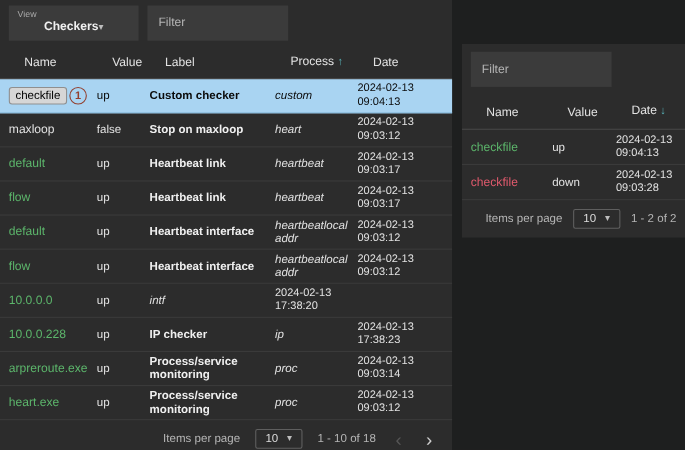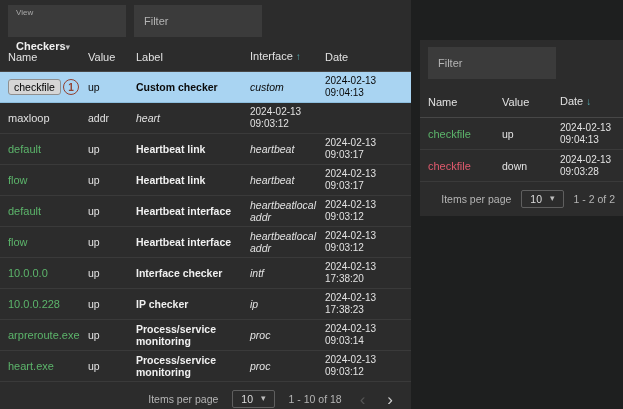--- a/index.html
+++ b/index.html
@@ -16,42 +16,42 @@
   .left-panel {
     position:absolute; left:0; top:0; width:411px;
     background:#2c2c2c;
   }
   .controls { height:42px; padding:5px 0 0 8px; display:flex; gap:8px; }
   .view-box {
     width:118px; height:32px; background:#3b3b3b;
     padding:3px 8px 0 8px; cursor:pointer;
   }
   .view-label { font-size:8px; color:#a9a9a9; line-height:9px; }
-  .view-value-row { display:flex; justify-content:flex-start; align-items:center;margin-top:22px; }
+  .view-value-row { display:flex; justify-content:center; align-items:center; }
   .view-value { font-size:11px; color:#f0f0f0; font-weight:bold; line-height:15px; }
   .caret { font-size:9px; color:#bdbdbd; }
 
   .filter-input {
     width:128px; height:32px; background:#3b3b3b; border:none; outline:none;
     color:#ddd; font-size:11px; padding:0 10px;
     font-family:"Liberation Sans","DejaVu Sans",sans-serif;
   }
   .filter-input::placeholder { color:#b5b5b5; }
 
   .lrow {
     display:grid;
     grid-template-columns:80px 48px 114px 75px 80px;
     padding-left:8px;
     border-bottom:1px solid #3a3a3a;
     align-items:center;
     min-height:28px;
     position:relative;
   }
   .lhead { height:30px; border-bottom:1px solid #474747; }
-  .hc { color:#56aeb4; font-size:11px; }
+  .hc { color:#56aeb4; font-size:11px;margin-left:14px; }
   .sorticon { color:#56aeb4; font-size:10px; margin-left:3px; }
 
   .cell { padding:3px 6px 3px 0; font-size:11px; line-height:12px; color:#e2e2e2; }
   .green { color:#5cb56b; }
   .plain { color:#e0e0e0; }
   .redname { color:#e05a6d; }
   .val { font-weight:normal; font-size:10.5px; }
   .lab { font-weight:bold; font-size:10.5px; color:#f0f0f0; }
   .cat { font-size:10.5px;font-style:italic; }
   .date span { display:block; font-size:10px; line-height:12px; }
@@ -118,42 +118,43 @@
     </div>
     <input class="filter-input" placeholder="Filter" style="">
   </div>
 
   <div>
     <div class="lrow lhead">
       <div class="cell hc">Name</div>
       <div class="cell hc">Value</div>
       <div class="cell hc">Label</div>
       <div class="cell hc">
-        <span>Interface</span><span class="sorticon">↑</span>
+        <span>Process</span><span class="sorticon">↑</span>
       </div>
       <div class="cell hc">Date</div>
     </div>
 
     <div class="lrow selected">
       <div class="cell">
         <span class="chip">checkfile</span>
       </div>
       <div class="annot">1</div>
       <div class="cell val">up</div>
       <div class="cell lab">Custom checker</div>
       <div class="cell cat">custom</div>
       <div class="cell date">
         <span>2024-02-13</span>
           <span>09:04:13</span>
       </div>
     </div>
 
     <div class="lrow">
       <div class="cell plain">maxloop</div>
-      <div class="cell val">addr</div>
+      <div class="cell val">false</div>
+      <div class="cell lab">Stop on maxloop</div>
       <div class="cell cat">heart</div>
       <div class="cell date">
         <span>2024-02-13</span>
           <span>09:03:12</span>
       </div>
     </div>
 
     <div class="lrow">
       <div class="cell green">default</div>
       <div class="cell val">up</div>
@@ -194,21 +195,20 @@
       <div class="cell cat">heartbeatlocal addr</div>
       <div class="cell date">
         <span>2024-02-13</span>
           <span>09:03:12</span>
       </div>
     </div>
 
     <div class="lrow">
       <div class="cell green">10.0.0.0</div>
       <div class="cell val">up</div>
-      <div class="cell lab">Interface checker</div>
       <div class="cell cat">intf</div>
       <div class="cell date">
         <span>2024-02-13</span>
           <span>17:38:20</span>
       </div>
     </div>
 
     <div class="lrow">
       <div class="cell green">10.0.0.228</div>
       <div class="cell val">up</div>

